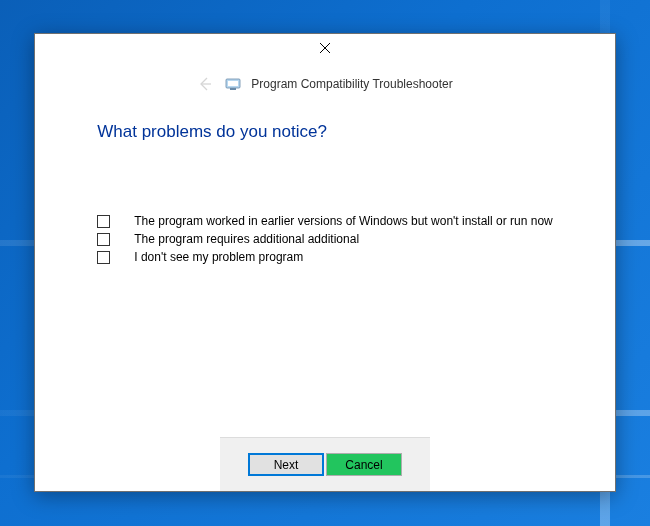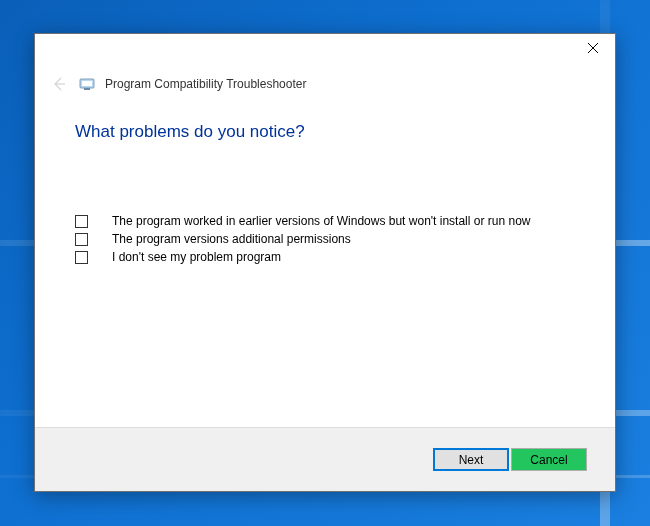--- a/index.html
+++ b/index.html
@@ -26,20 +26,21 @@
       position: absolute;
       left: 34px;
       top: 33px;
       width: 582px;
       height: 459px;
       background: #ffffff;
       border: 1px solid #707070;
       box-shadow: 0 4px 20px rgba(0,0,0,0.35);
       display: flex;
       flex-direction: column;
+      align-items: center;
     }
 
     .titlebar {
       height: 30px;
       display: flex;
       justify-content: flex-end;
       align-items: flex-start;
     }
     .close-btn {
       width: 45px;
@@ -102,21 +103,21 @@
     }
     .cb {
       width: 13px;
       height: 13px;
       border: 1px solid #333;
       background: #fff;
       flex-shrink: 0;
     }
 
     .footer {
-      height: 64px;
+      height: 54px;
       border-top: 1px solid #dcdcdc;
       background: #f0f0f0;
       display: flex;
       align-items: center;
       justify-content: flex-end;
       padding: 0 28px;
       gap: 2px;
     }
     .btn {
       min-width: 76px;
@@ -172,21 +173,21 @@
   <div class="content">
     <h1 class="heading">What problems do you notice?</h1>
 
     <div class="options">
       <label class="opt">
         <span class="cb"></span>
         <span>The program worked in earlier versions of Windows but won't install or run now</span>
       </label>
       <label class="opt">
         <span class="cb"></span>
-        <span>The program versions additional permissions</span>
+        <span>The program requires additional additional</span>
       </label>
       <label class="opt">
         <span class="cb"></span>
         <span>I don't see my problem program</span>
       </label>
     </div>
   </div>
 
   <div class="footer">
     <button class="btn primary">Next</button>

